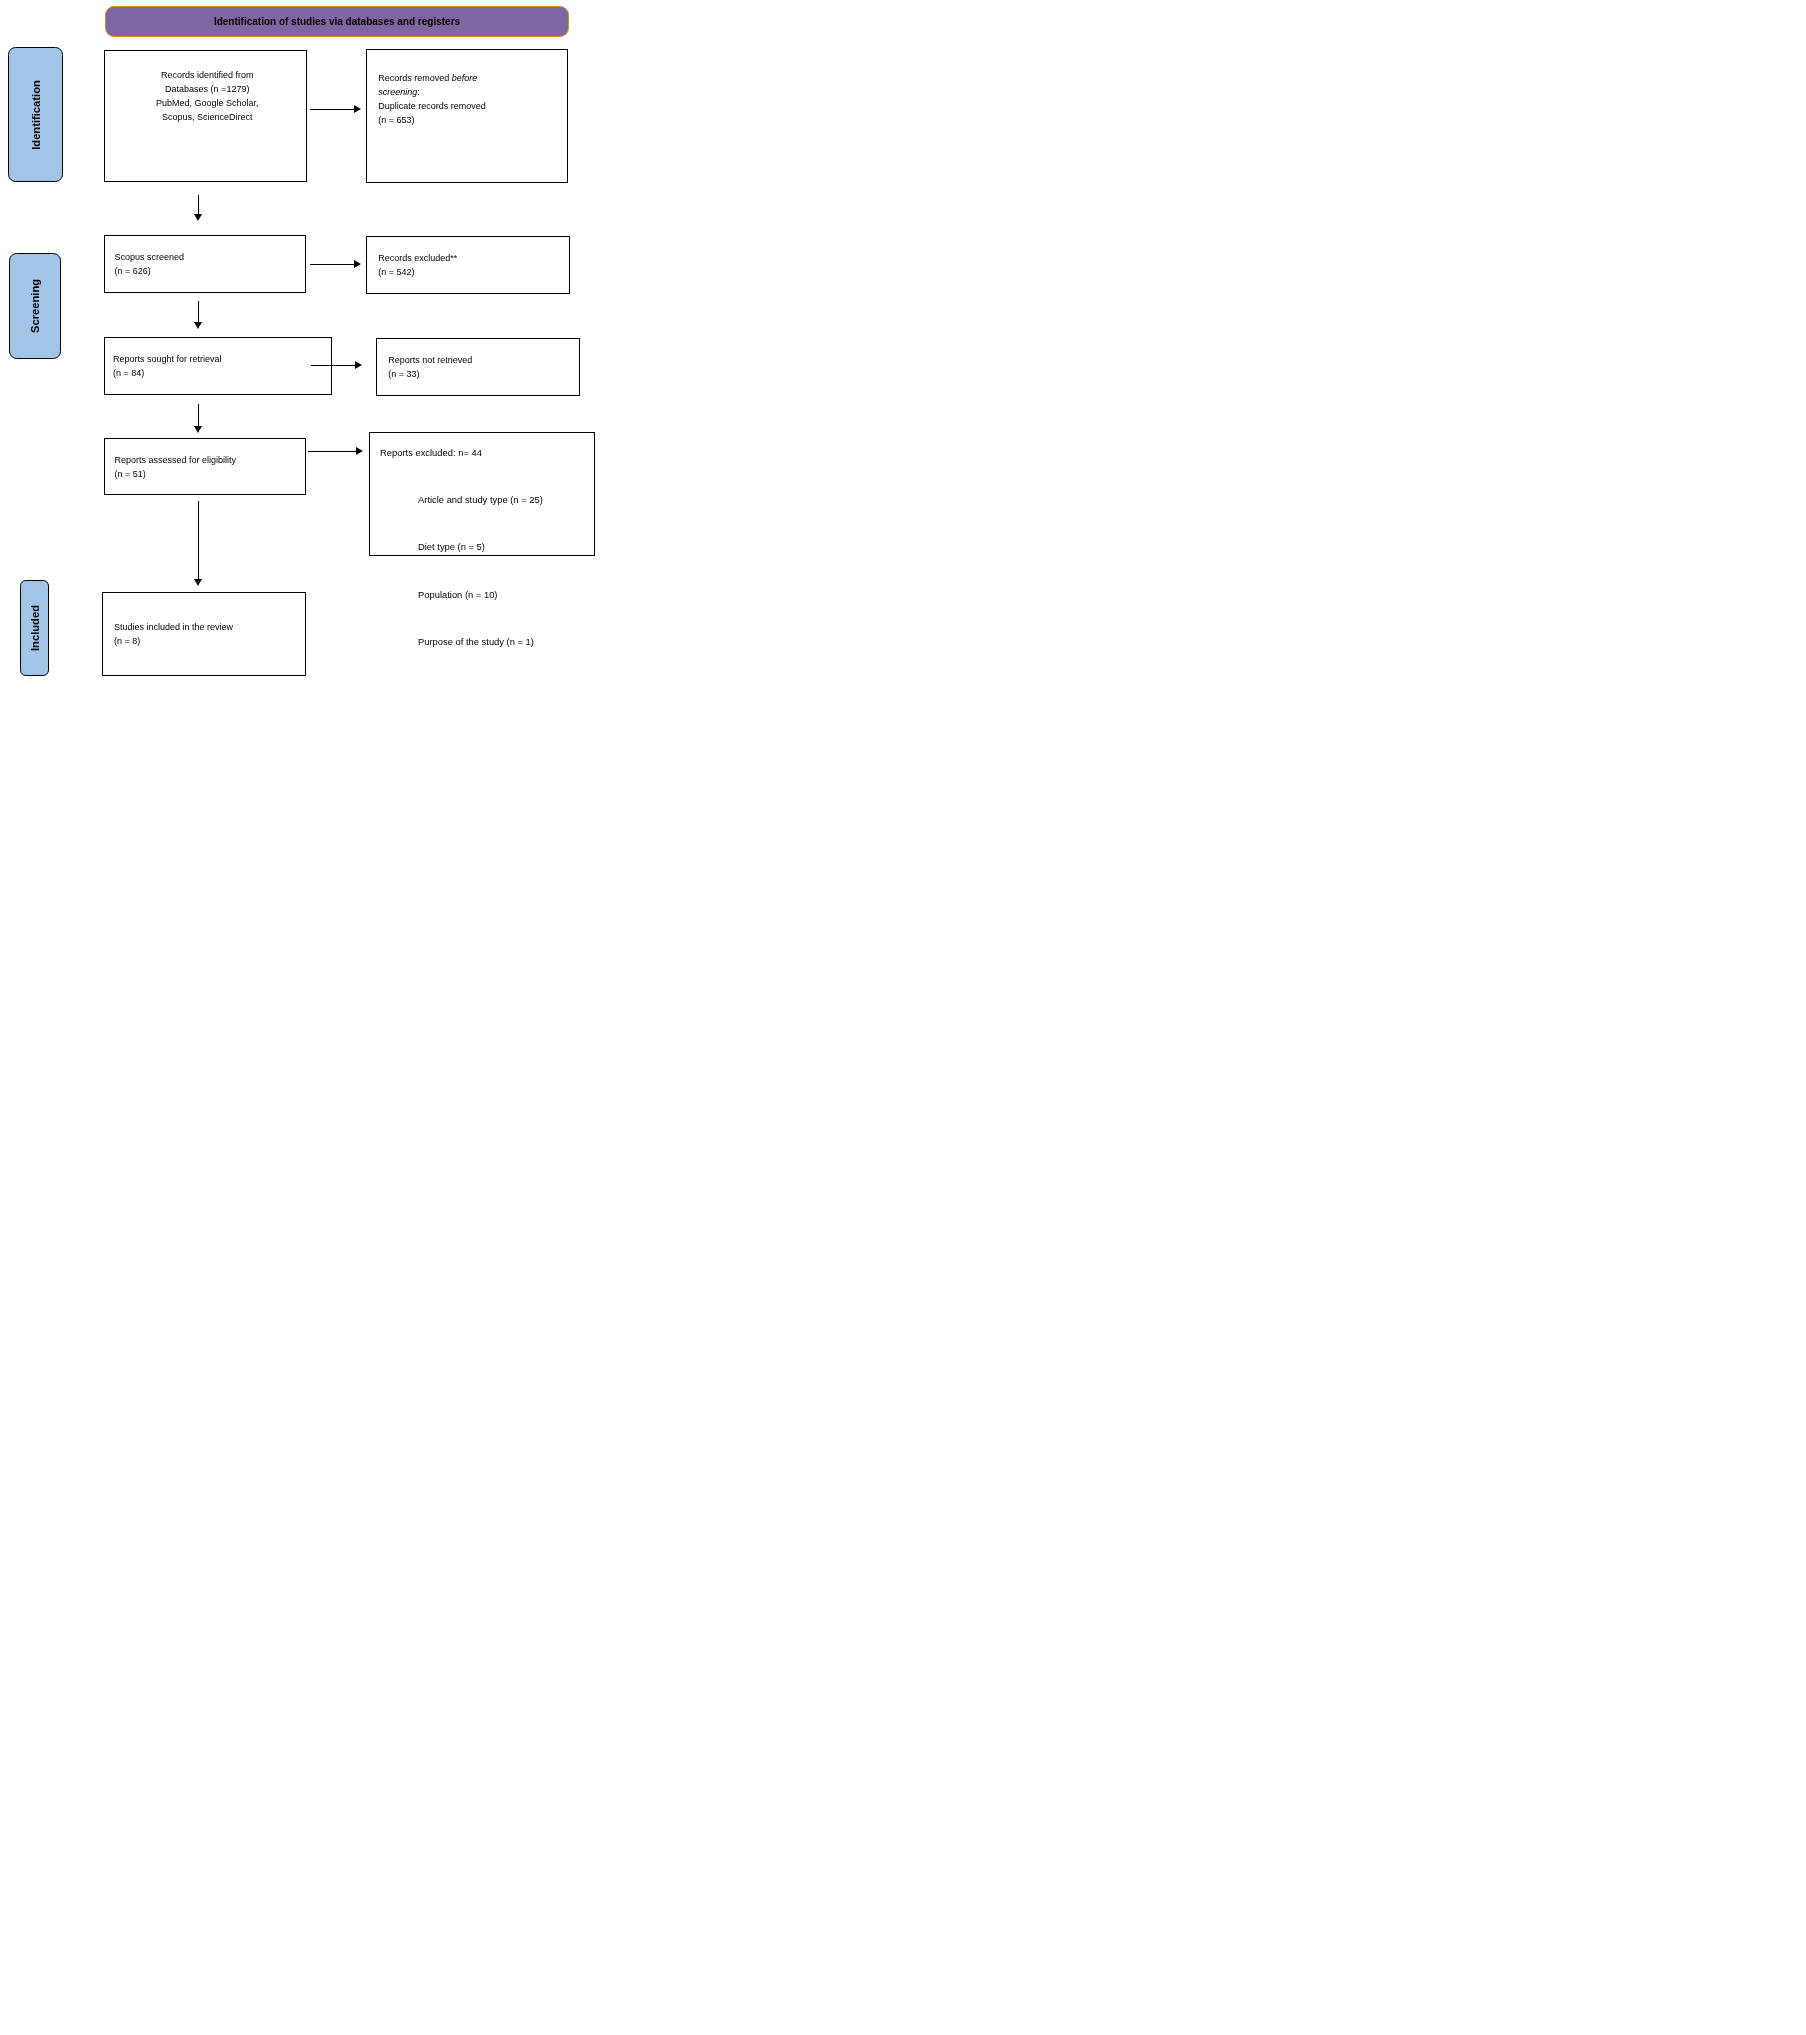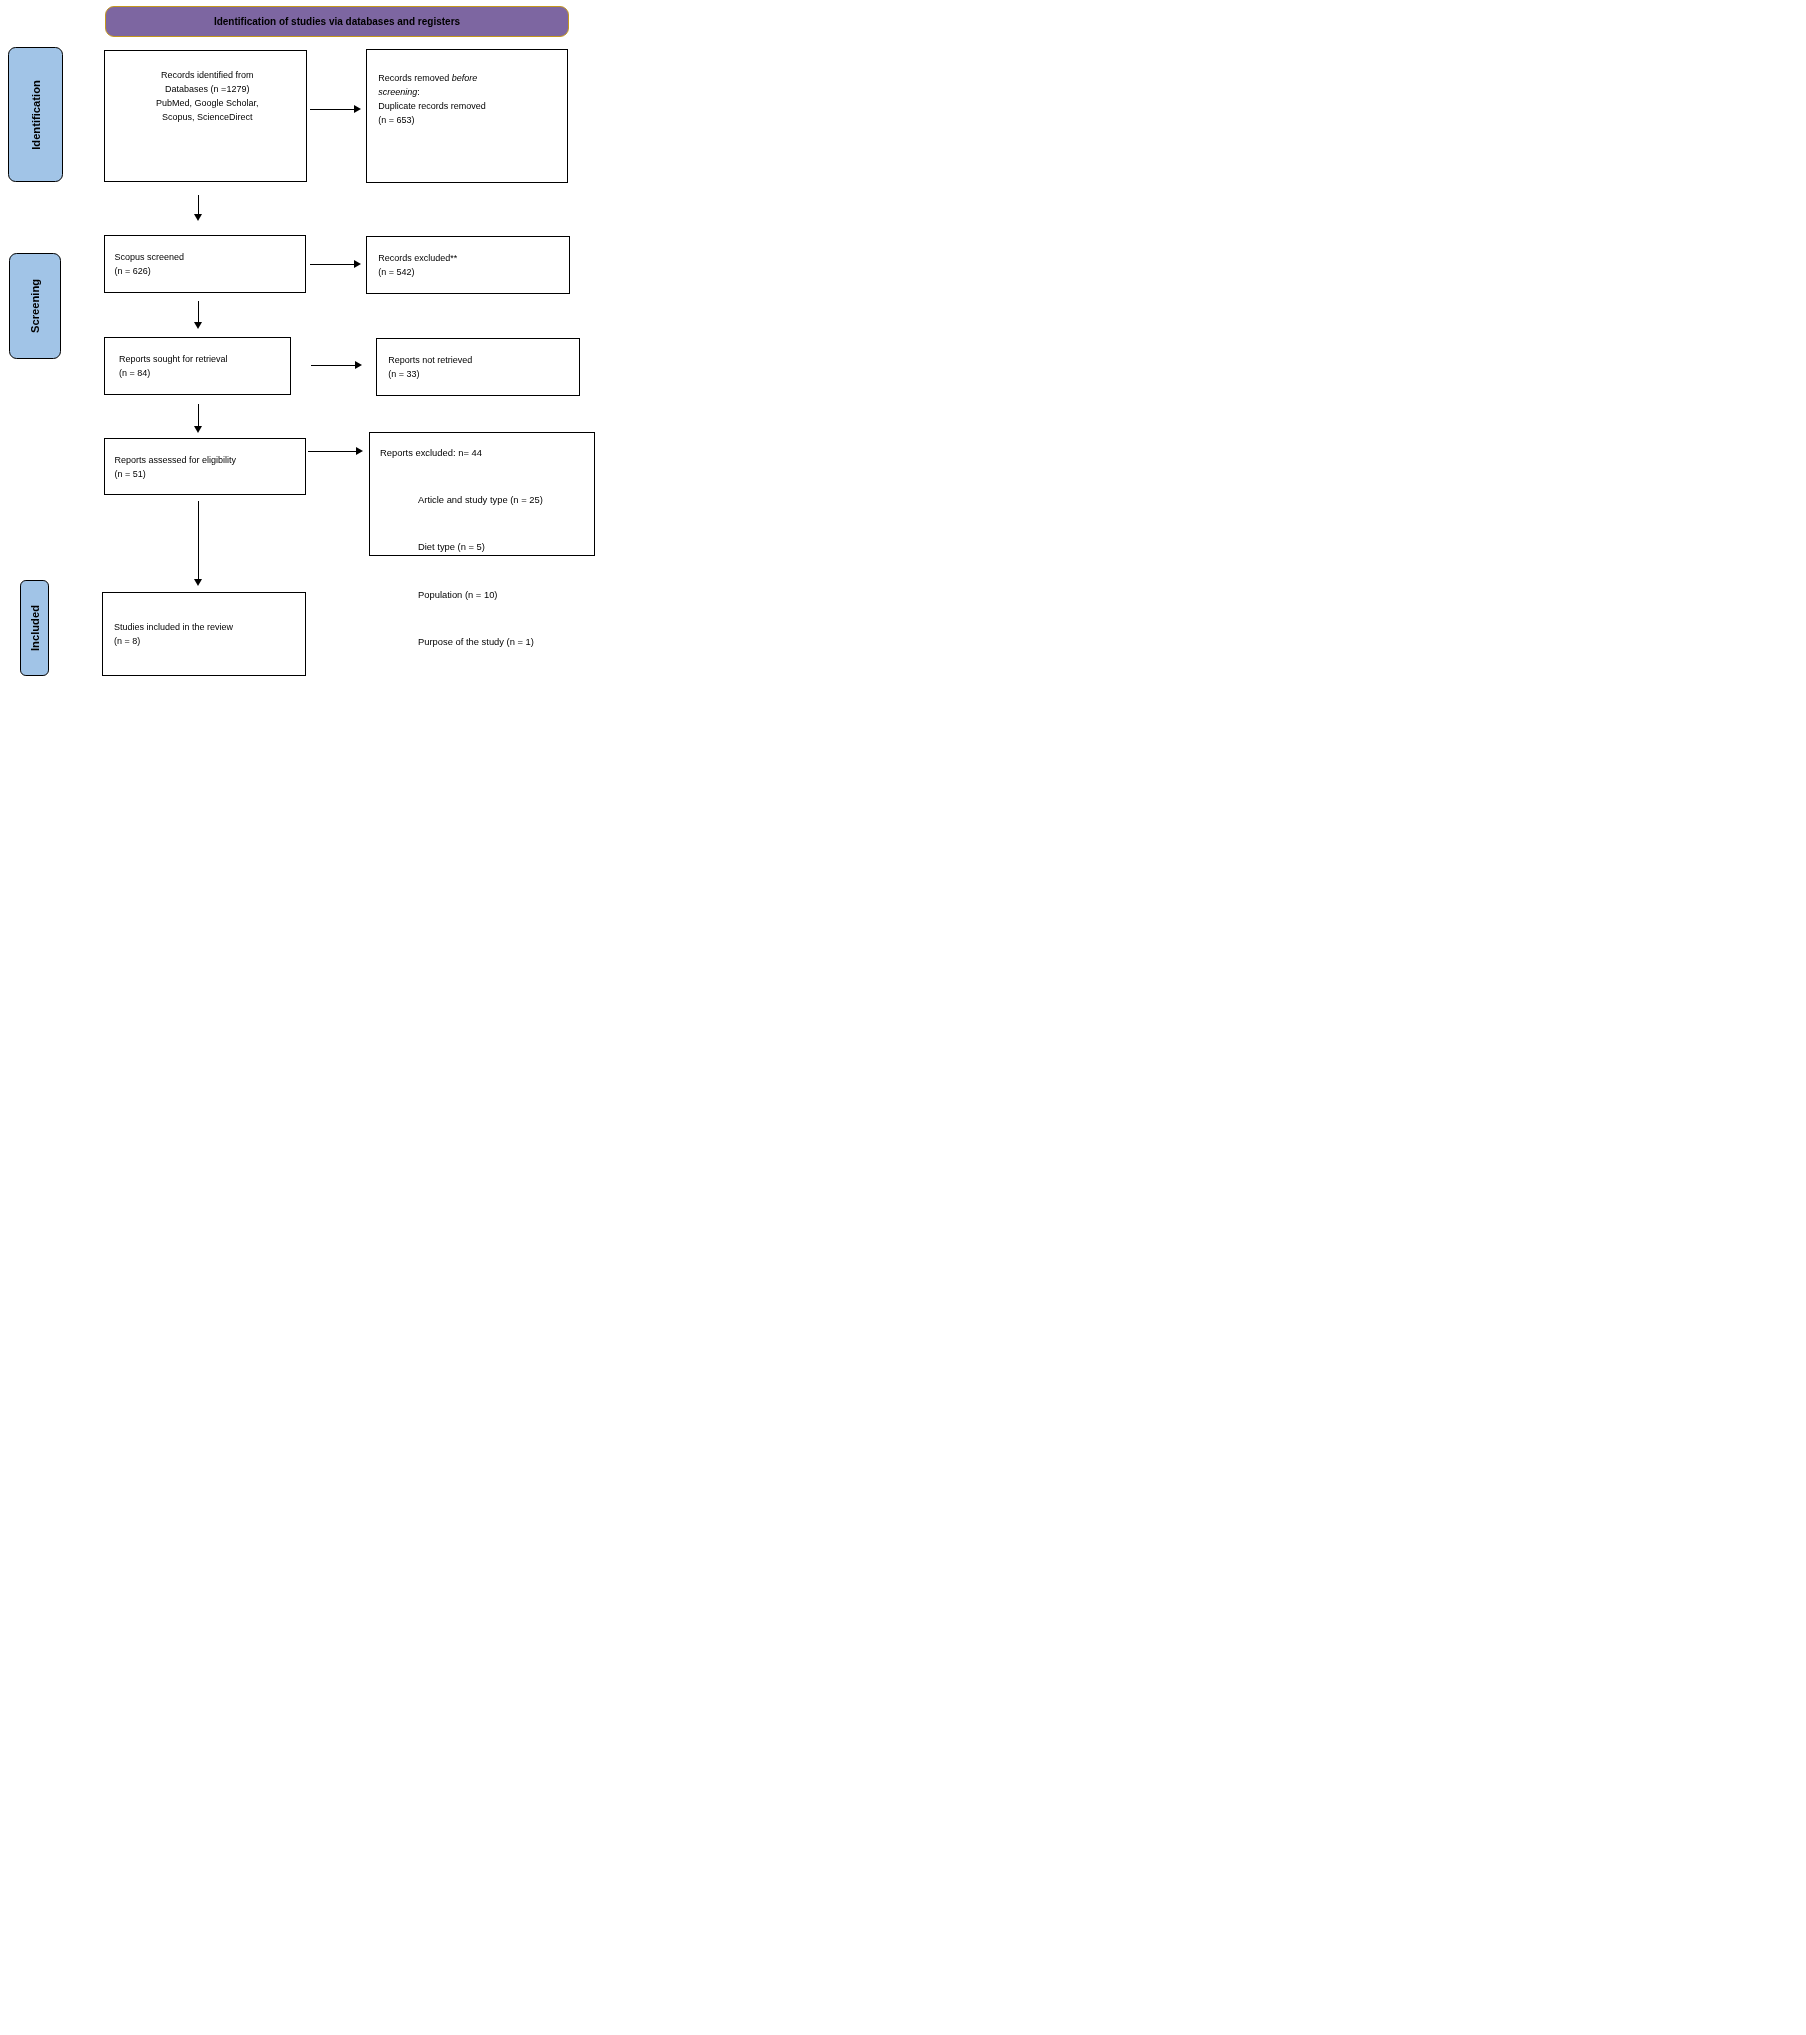--- a/index.html
+++ b/index.html
@@ -43,21 +43,21 @@
     background:#fff;
     border:1.8px solid var(--box-border,#000);
     box-sizing:border-box;
     display:flex;flex-direction:column;justify-content:center;
     font-size:9px;line-height:14px;
   }
   .b1l{left:104px;top:50px;width:203px;height:132px;padding:0 4.7px 41px 8.2px;text-align:center;}
   .b1r{left:366px;top:49px;width:202px;height:134px;padding:0 4.7px 35px 11.2px;}
   .b2l{left:104px;top:235px;width:202px;height:58px;padding-left:9.4px;}
   .b2r{left:366px;top:236px;width:204px;height:58px;padding-left:11.2px;}
-  .b3l{left:104px;top:337px;width:187px;height:58px;padding-left:14px;}
+  .b3l{left:104px;top:337px;width:228px;height:58px;padding-left:8px;}
   .b3r{left:376px;top:338px;width:204px;height:58px;padding-left:11.2px;}
   .b4l{left:104px;top:438px;width:202px;height:57px;padding-left:9.4px;}
   .b4r{
     left:369px;top:432px;width:226px;height:124px;
     justify-content:flex-start;
     padding:11.8px 3.5px 0 10px;
     font-size:9.4px;line-height:15.3px;gap:32px;
   }
   .b4r .excl-item{margin-left:38px;}
   .b5{left:102px;top:592px;width:204px;height:84px;padding-left:11px;}

